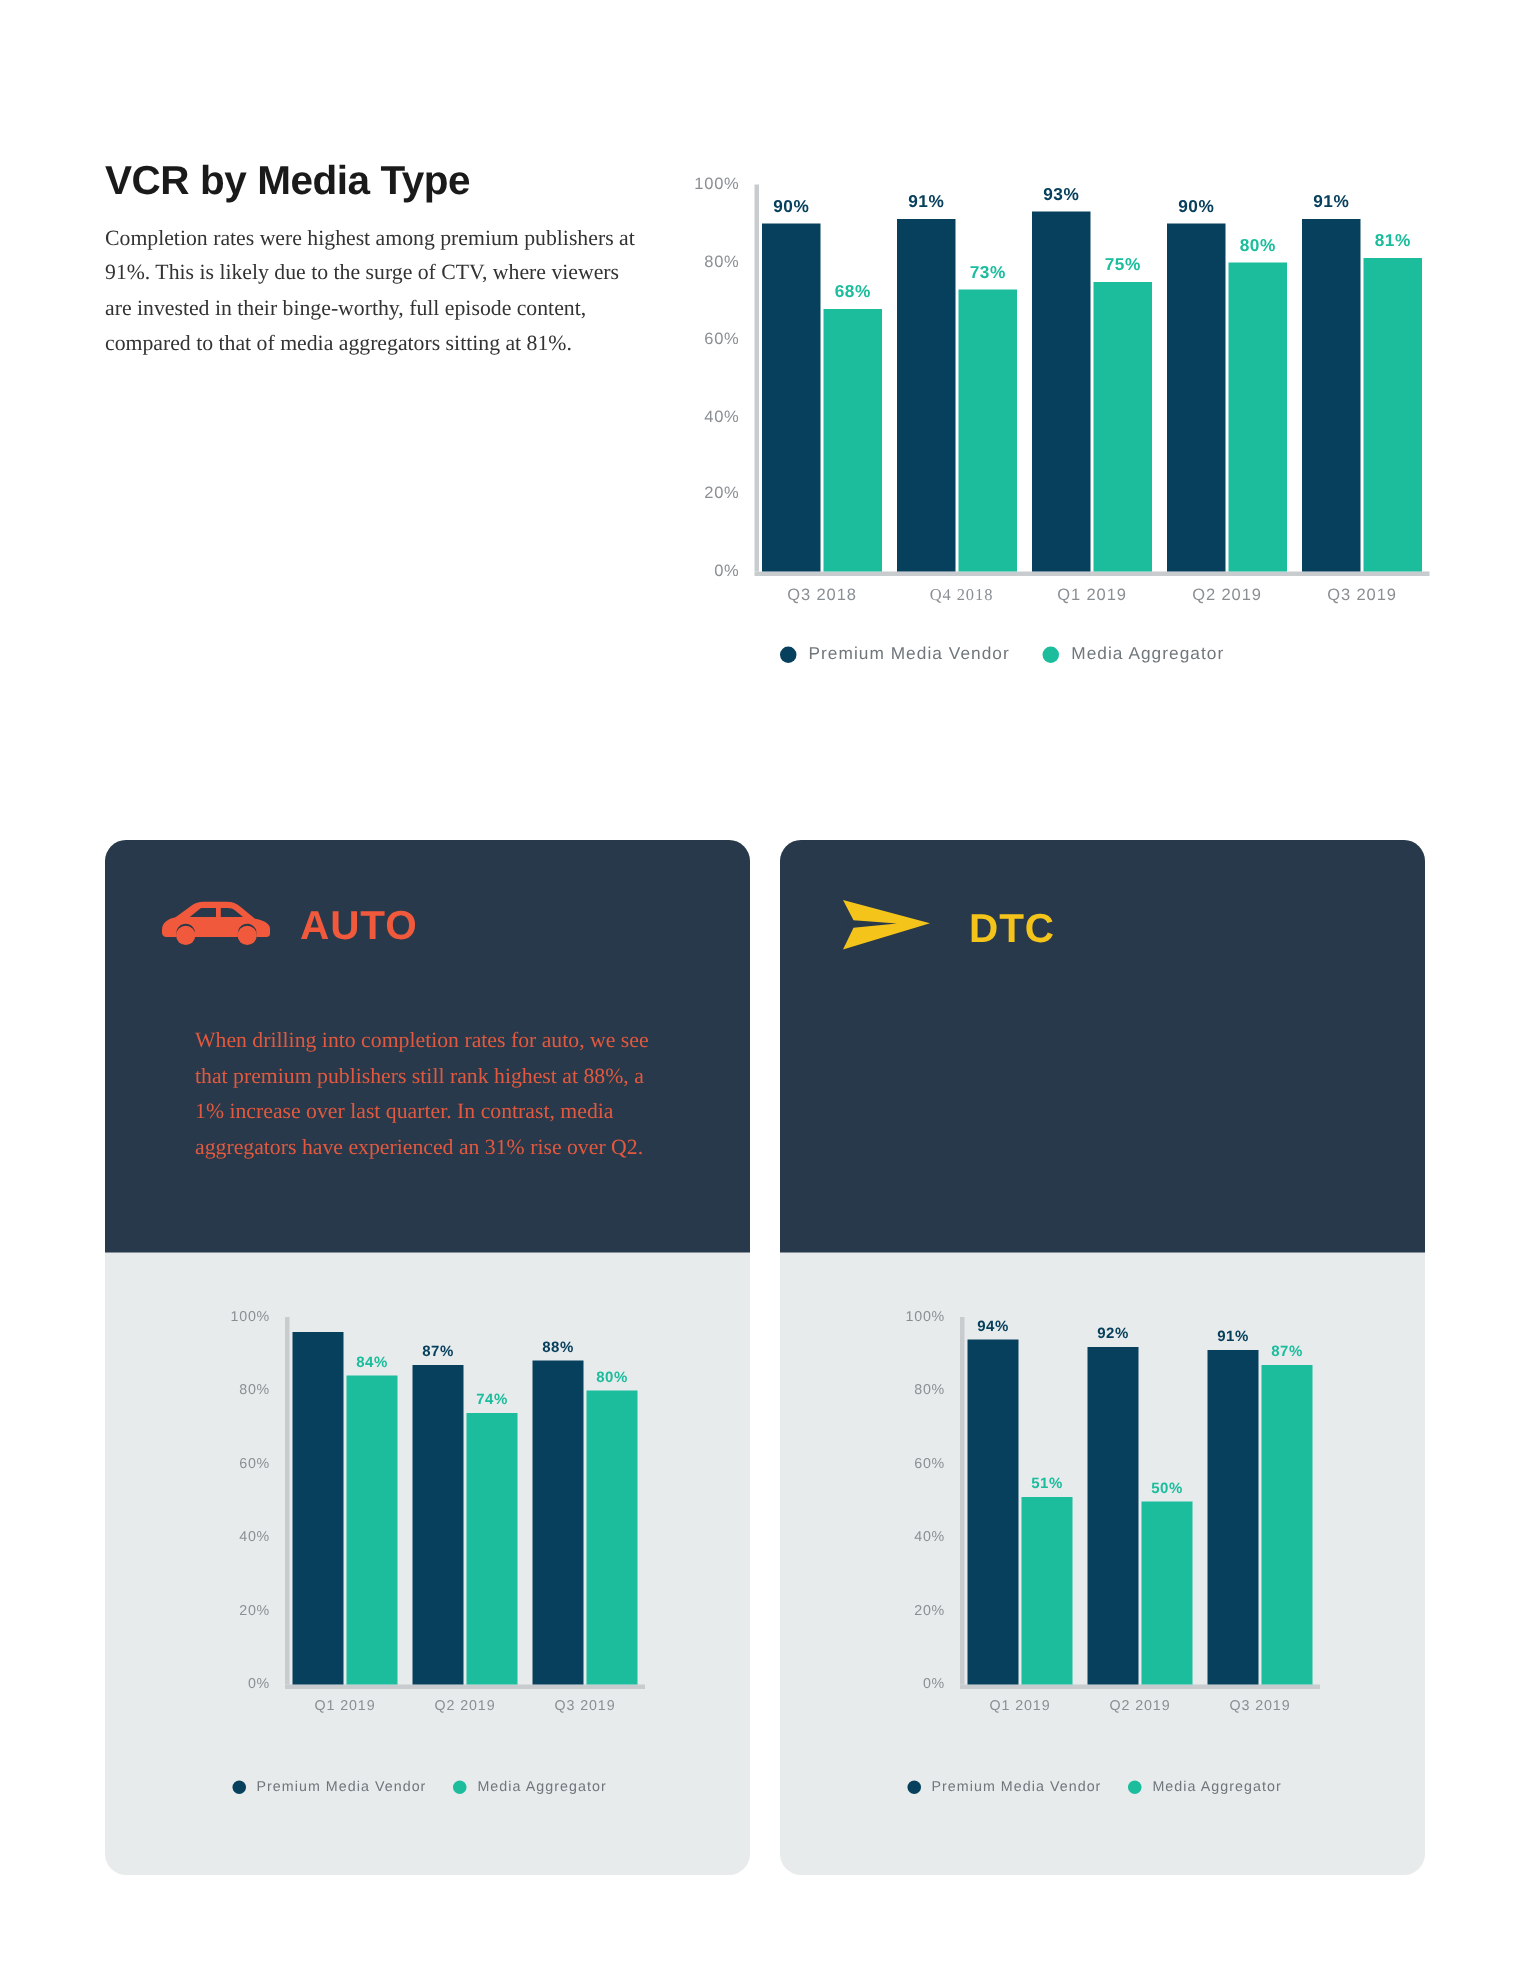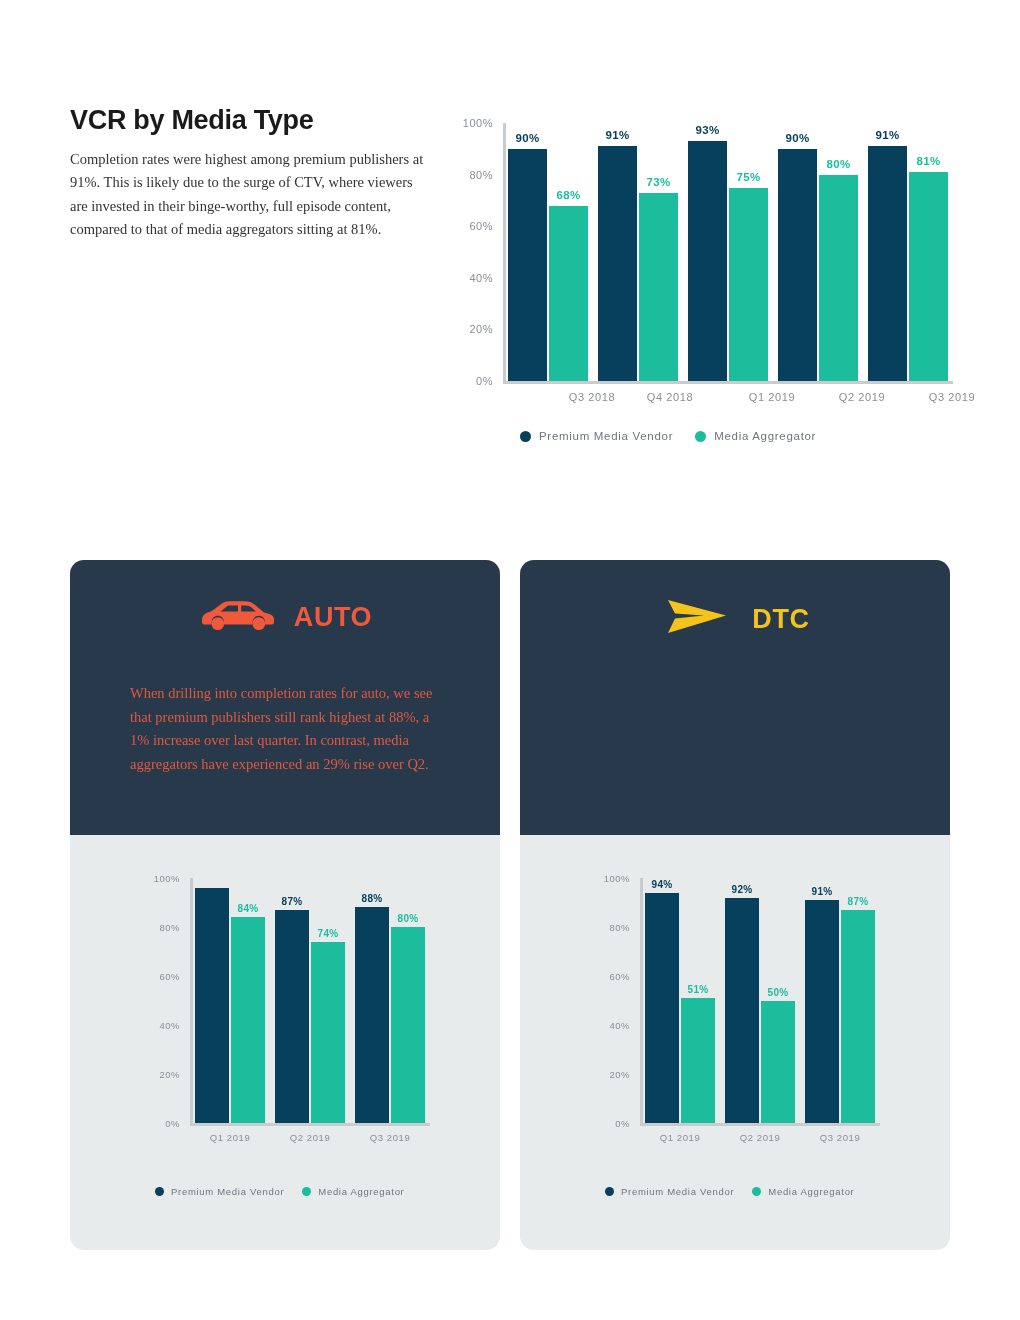--- a/index.html
+++ b/index.html
@@ -56,37 +56,37 @@
   .legend .dot.teal { background:#1bbd9d; }
   .legend .txt {
     color:#6f767c; font-family:"Liberation Sans",sans-serif;
     letter-spacing:0.7px; white-space:nowrap;
   }
 
   
   #main-chart { left:455px; top:105px; width:510px; height:355px; }
   #main-chart .axis-label { font-size:11px; }
   #main-chart .bar-label { font-size:11.5px; }
-  #main-chart .cat-label { font-size:11px;margin-left:44px; }
+  #main-chart .cat-label { font-size:11px; }
   #main-legend { left:520px; top:430px; gap:22px; }
   #main-legend .dot { width:11px; height:11px; margin-right:8px; }
   #main-legend .txt { font-size:11.5px; }
 
   
   .card {
     position:absolute; width:430px; height:690px;
     border-radius:14px; overflow:hidden;
     background:#e8ebec;
   }
   .card-head {
     height:275px; background:#27394a;
     padding: 38px 34px 0 34px;
   }
   .card-title-row {
-    display:flex; align-items:center; justify-content:center;
+    display:flex; align-items:center; 
     gap:18px; margin-bottom:46px;
   }
   .card-title {
     font-family:"Liberation Sans",sans-serif;
     font-size:27px; font-weight:700; letter-spacing:0.6px;
   }
   .card-body-text {
     font-family:"Liberation Serif", serif;
     font-size:14.5px; line-height:1.63;
     padding: 0 22px 0 26px;
@@ -133,21 +133,21 @@
       <div class="axis-line-h" style="left: 48px; top: 276px; width: 450px; height: 3px;"></div>
       <div class="bar navy" style="left: 53px; width: 39px; height: 232.2px; top: 43.8px; bottom: auto;"></div>
       <div class="bar-label navy" style="left: 72.5px; top: 26.8px;">90%</div>
       <div class="bar teal" style="left: 94px; width: 39px; height: 175.44px; top: 100.56px; bottom: auto;"></div>
       <div class="bar-label teal" style="left: 113.5px; top: 83.56px;">68%</div>
       <div class="cat-label" style="left: 93px; top: 286px;">Q3 2018</div>
       <div class="bar navy" style="left: 143px; width: 39px; height: 234.78px; top: 41.22px; bottom: auto;"></div>
       <div class="bar-label navy" style="left: 162.5px; top: 24.22px;">91%</div>
       <div class="bar teal" style="left: 184px; width: 39px; height: 188.34px; top: 87.66px; bottom: auto;"></div>
       <div class="bar-label teal" style="left: 203.5px; top: 70.66px;">73%</div>
-      <div class="cat-label" style="left: 171px; top: 286px;">Q4 2018</div>
+      <div class="cat-label" style="left: 186px; top: 286px; font-family: Liberation Serif, serif;">Q4 2018</div>
       <div class="bar navy" style="left: 233px; width: 39px; height: 239.94px; top: 36.06px; bottom: auto;"></div>
       <div class="bar-label navy" style="left: 252.5px; top: 19.06px;">93%</div>
       <div class="bar teal" style="left: 274px; width: 39px; height: 193.5px; top: 82.5px; bottom: auto;"></div>
       <div class="bar-label teal" style="left: 293.5px; top: 65.5px;">75%</div>
       <div class="cat-label" style="left: 273px; top: 286px;">Q1 2019</div>
       <div class="bar navy" style="left: 323px; width: 39px; height: 232.2px; top: 43.8px; bottom: auto;"></div>
       <div class="bar-label navy" style="left: 342.5px; top: 26.8px;">90%</div>
       <div class="bar teal" style="left: 364px; width: 39px; height: 206.4px; top: 69.6px; bottom: auto;"></div>
       <div class="bar-label teal" style="left: 383.5px; top: 52.6px;">80%</div>
       <div class="cat-label" style="left: 363px; top: 286px;">Q2 2019</div>
@@ -175,21 +175,21 @@
           <svg width="78" height="34" viewBox="0 0 78 34" aria-hidden="true">
             <path fill="#f1593c" d="M4 22 C4 17 8 14.5 13 13.5 L24 5.5 C26 4 28.5 3.2 31.5 3.2 L47 3.2 C51 3.2 54 4.4 56.5 6.6 L66 14.5 C71 15.4 76 17.4 76 21 L76 24.6 C76 25.8 75 26.6 73.6 26.6 L67 26.6 L67 24 C67 20.5 64.2 17.8 60.8 17.8 C57.4 17.8 54.6 20.5 54.6 24 L54.6 26.6 L26 26.6 L26 24 C26 20.5 23.2 17.8 19.8 17.8 C16.4 17.8 13.6 20.5 13.6 24 L13.6 26.6 L7 26.6 C5.2 26.6 4 25.6 4 24 Z"></path>
             <circle fill="#f1593c" cx="19.8" cy="25.6" r="6.4"></circle>
             <circle fill="#f1593c" cx="60.8" cy="25.6" r="6.4"></circle>
             <path fill="#27394a" d="M30 7.4 L40 7.4 L40 13.4 L22.5 13.4 Z"></path>
             <path fill="#27394a" d="M43.2 7.4 L47.5 7.4 C50 7.4 52 8.2 53.6 9.6 L58 13.4 L43.2 13.4 Z"></path>
           </svg>
         </span>
         <span class="card-title">AUTO</span>
       </div>
-      <div class="card-body-text">When drilling into completion rates for auto, we see that premium publishers still rank highest at 88%, a 1% increase over last quarter. In contrast, media aggregators have experienced an 29% rise over Q2.</div>
+      <div class="card-body-text">When drilling into completion rates for auto, we see that premium publishers still rank highest at 88%, a 1% increase over last quarter. In contrast, media aggregators have experienced an 31% rise over Q2.</div>
     </div>
     <div class="sub-chart" id="auto-chart" style="left: 0px; top: 300px;">
         <div class="axis-label" style="left: 0px; width: 110px; top: 263px;">0%</div>
         <div class="axis-label" style="left: 0px; width: 110px; top: 214px;">20%</div>
         <div class="axis-label" style="left: 0px; width: 110px; top: 165px;">40%</div>
         <div class="axis-label" style="left: 0px; width: 110px; top: 116px;">60%</div>
         <div class="axis-label" style="left: 0px; width: 110px; top: 67px;">80%</div>
         <div class="axis-label" style="left: 0px; width: 110px; top: 18px;">100%</div>
         <div class="axis-line-v" style="left: 120px; top: 18px; width: 3px; height: 245px;"></div>
         <div class="axis-line-h" style="left: 120px; top: 263px; width: 240px; height: 3px;"></div>

